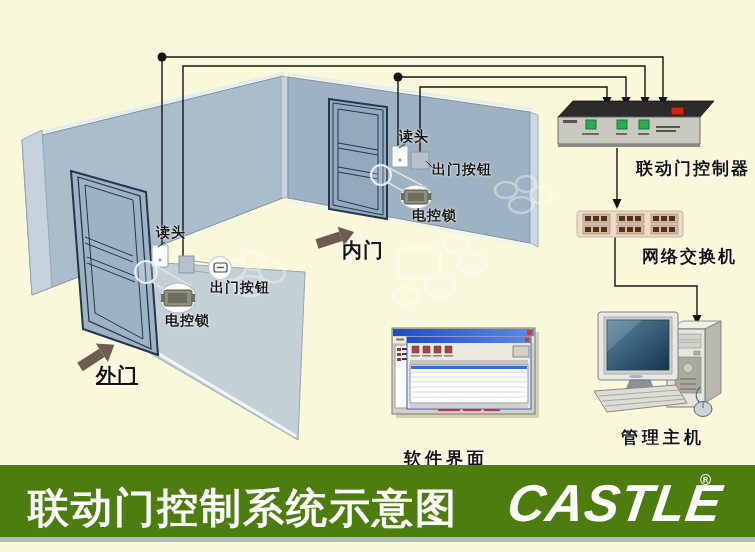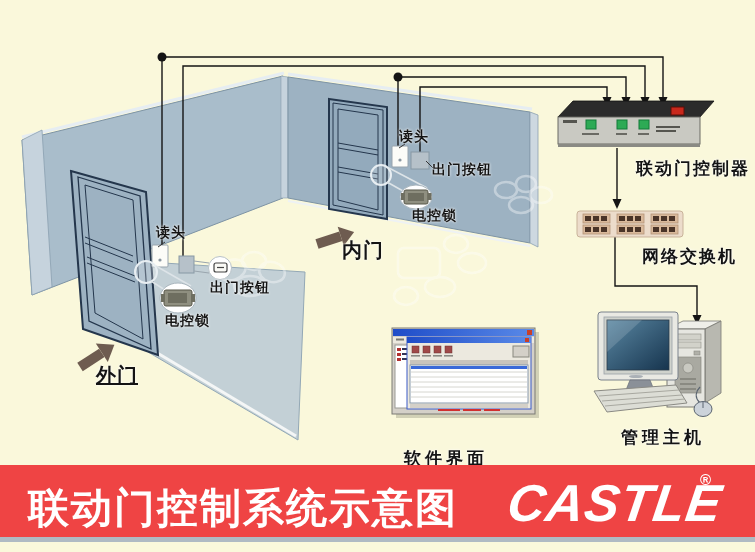--- a/index.html
+++ b/index.html
@@ -13,21 +13,21 @@
     position:absolute;color:#141414;font-size:14px;font-weight:600;
     letter-spacing:1px;white-space:nowrap;
     text-shadow:0 0 3px rgba(255,255,255,.95), 0 0 1px rgba(255,255,255,.9);
     z-index:5;
   }
   .lbl.door{font-size:20px;font-weight:700;}
   .lbl.device{font-size:17px;font-weight:600;letter-spacing:2px;}
   .lbl.caption{font-size:17px;font-weight:600;letter-spacing:4px;}
   .banner{
     position:absolute;left:0;top:465px;width:755px;height:77px;
-    background:#ef4444;z-index:6;
+    background:#4d7c0f;z-index:6;
   }
   .banner-strip{position:absolute;left:0;bottom:0;width:100%;height:5px;background:#AFBAC3;}
   .banner-title{
     position:absolute;left:28px;top:16px;color:#FFFFFF;
     font-size:41px;font-weight:700;letter-spacing:2px;white-space:nowrap;
   }
   .brand-logo{
     position:absolute;left:508px;top:8px;color:#FFFFFF;
     font-size:52px;font-weight:800;font-style:italic;
     transform:skewX(-8deg);letter-spacing:1px;white-space:nowrap;

